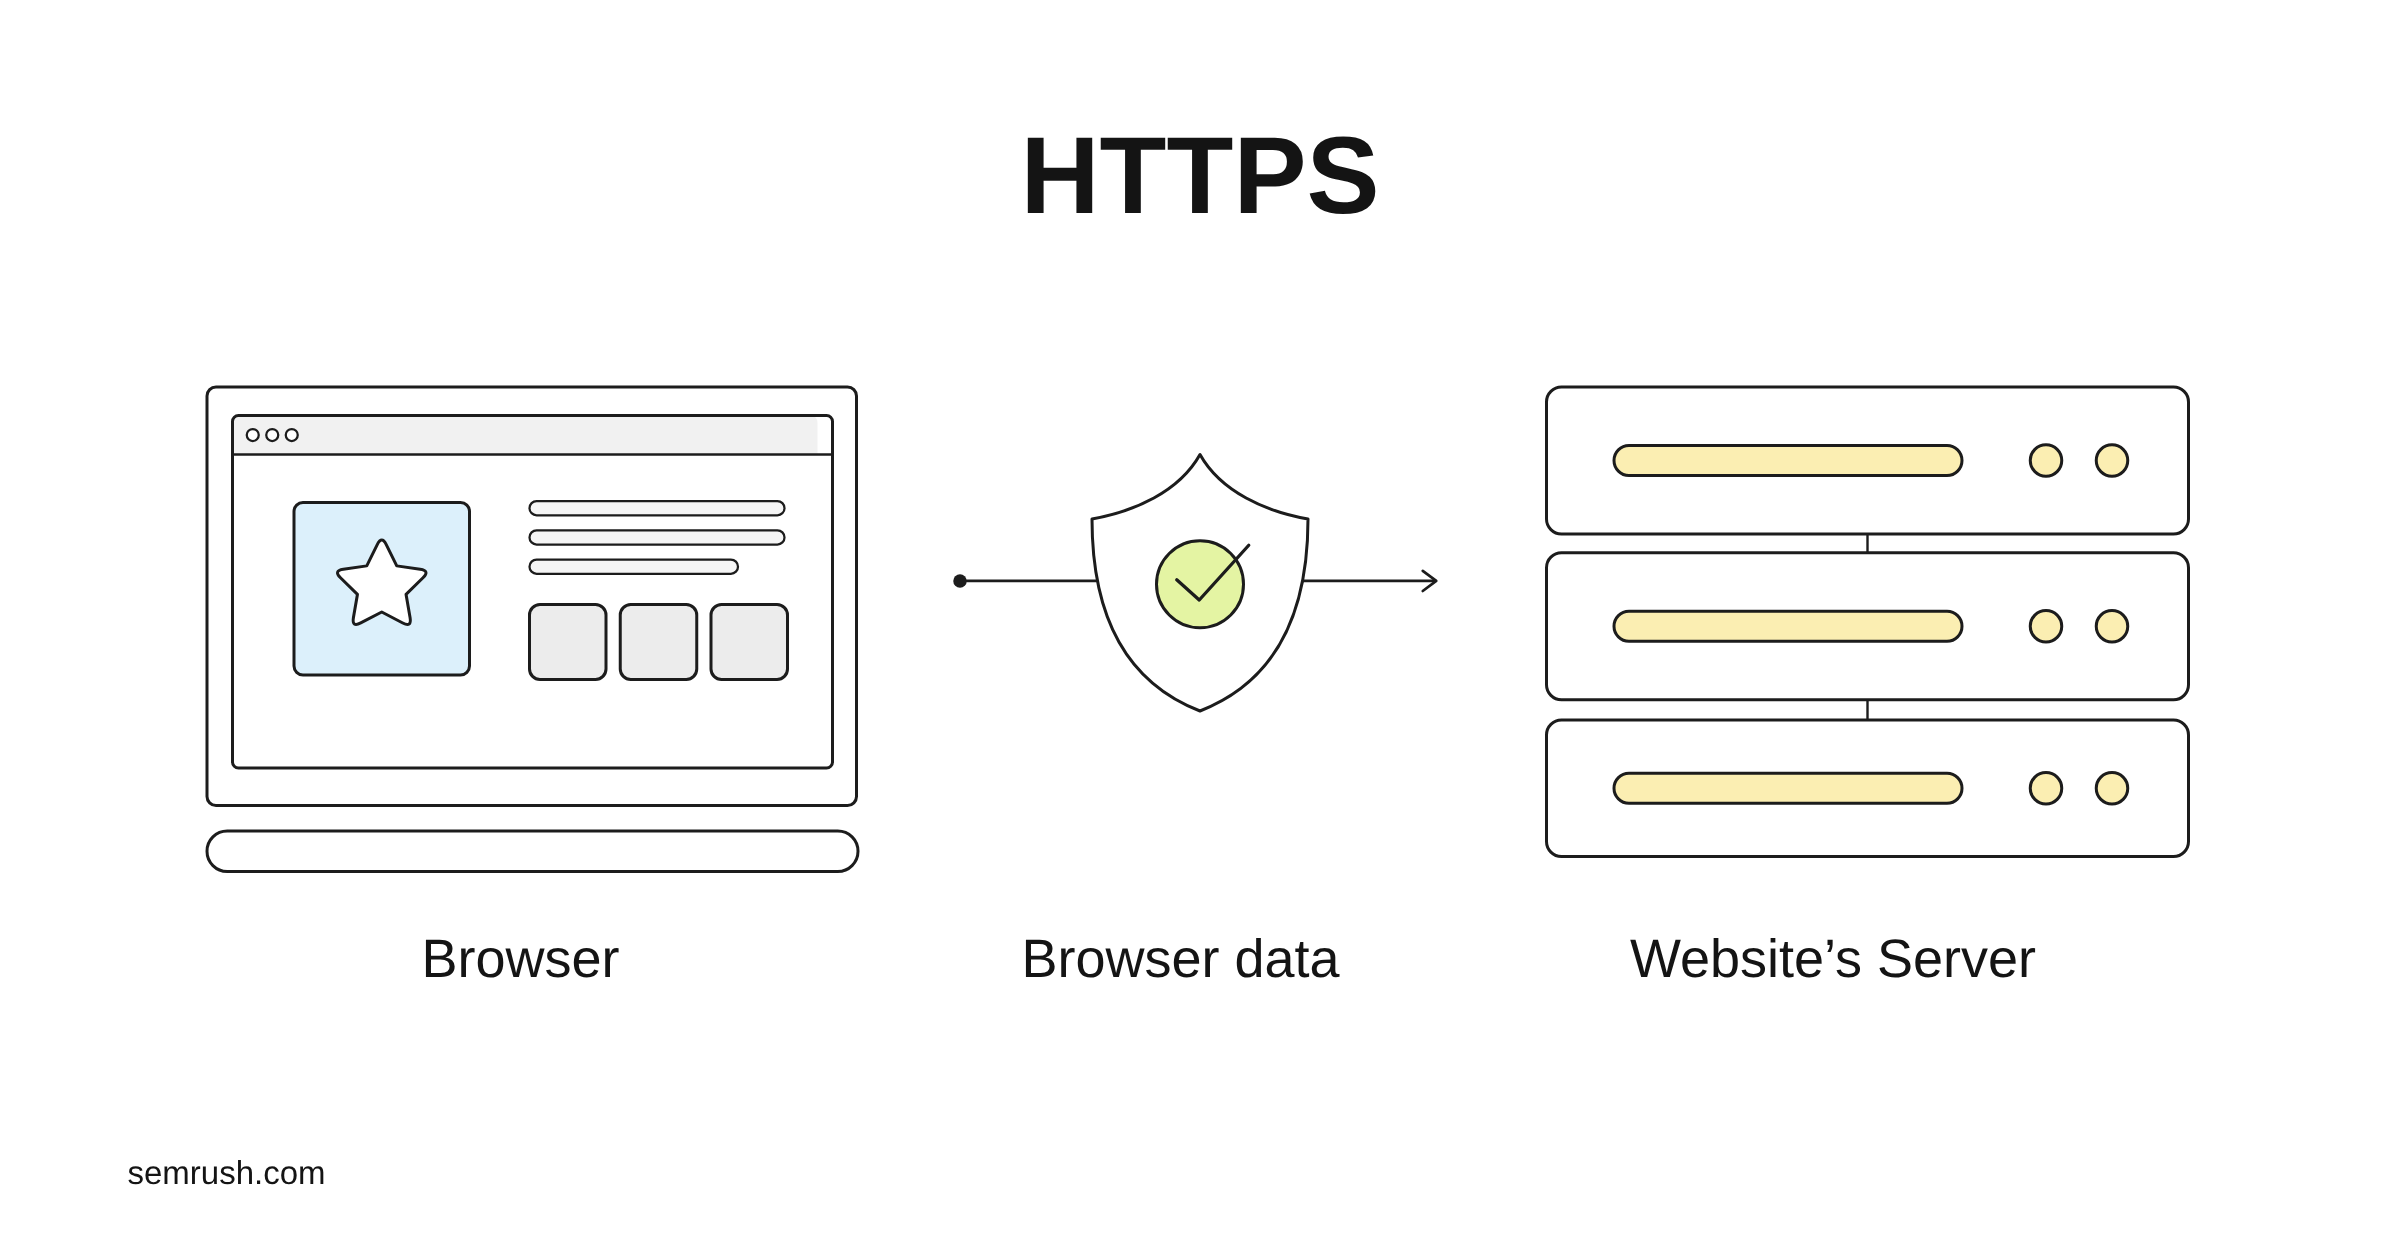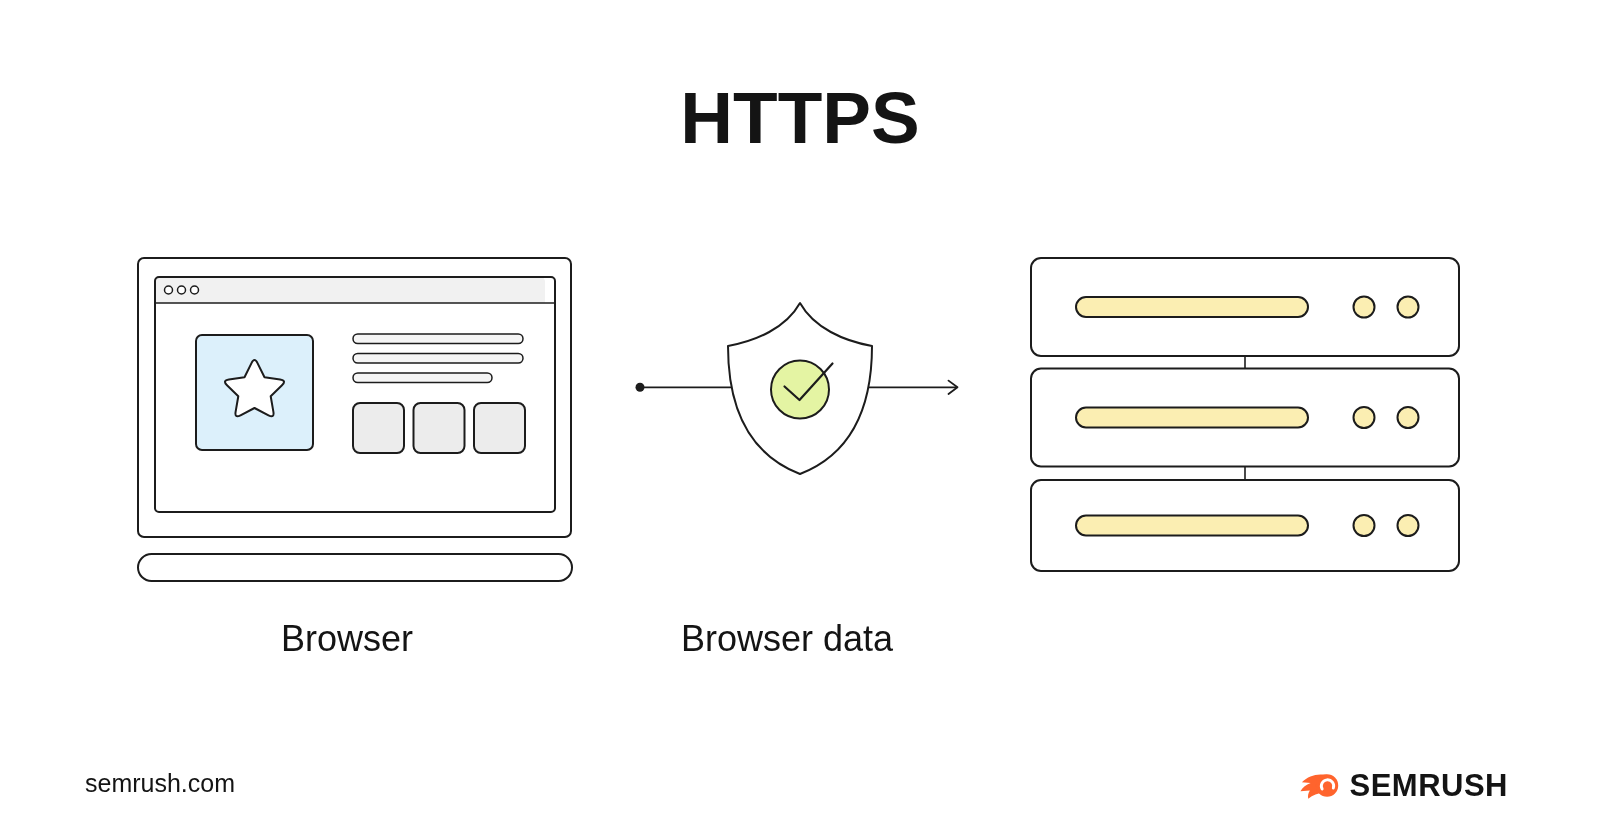--- a/index.html
+++ b/index.html
@@ -9,21 +9,21 @@
   }
   *{margin:0;padding:0;box-sizing:border-box;}
   html,body{width:1600px;height:830px;background:var(--page-bg);}
   .canvas{position:relative;width:1600px;height:830px;background:var(--page-bg);overflow:hidden;
           font-family:"Liberation Sans", sans-serif;color:var(--text-ink);}
   .title{position:absolute;top:81px;left:800px;transform:translateX(-50%);
          font-size:73px;font-weight:bold;letter-spacing:0;line-height:1;color:var(--text-ink);white-space:nowrap;}
   .art{position:absolute;left:0;top:0;width:1600px;height:830px;}
   .label{position:absolute;top:621px;transform:translateX(-50%);font-size:36px;line-height:1;
          color:var(--text-ink);white-space:nowrap;}
-  .footer-site{position:absolute;left:85px;top:771px;font-size:25px;line-height:1;color:var(--text-ink);}
+  .footer-site{position:absolute;left:85px;top:771px;font-size:22px;line-height:1;color:var(--text-ink);}
   .footer-logo{position:absolute;right:92px;top:770px;height:30px;display:flex;align-items:center;gap:9px;}
   .logo-icon{width:44px;height:29px;display:block;}
   .logo-text{font-size:31px;font-weight:bold;letter-spacing:0.5px;line-height:1;color:var(--text-ink);white-space:nowrap;}
   
   .o{fill:#fff;stroke:var(--ink);stroke-width:2;}
   .of-none{fill:none;}
   .ow-thin{stroke-width:1.5;}
   .f-blue{fill:var(--light-blue);}
   .f-yellow{fill:var(--light-yellow);}
   .f-green{fill:var(--light-green);}
@@ -98,26 +98,18 @@
         <rect x="1031" y="480" width="428" height="91" rx="10" class="o"></rect>
         <rect x="1076" y="515.5" width="232" height="20" rx="10" class="o f-yellow"></rect>
         <circle cx="1364" cy="525.5" r="10.5" class="o f-yellow"></circle>
         <circle cx="1408" cy="525.5" r="10.5" class="o f-yellow"></circle>
       </g>
     </g>
   </svg>
 
   <div class="label" style="left:347px">Browser</div>
   <div class="label" style="left:787px">Browser data</div>
+  <div class="label" style="left:1222px">Website’s Server</div>
 
   <div class="footer-site">semrush.com</div>
 
-  <div class="footer-logo">
-    <svg class="logo-icon" viewBox="0 0 48 32" aria-hidden="true">
-      <path d="M29 3.9 C20.5 3.2 12.5 6.3 6.2 12.4 L15.8 13.3 C10.8 15.3 7.2 18.2 4.6 22.3
-               L15 21.6 C13.2 24.5 12.6 27.4 13.2 30.6 C19 25.6 25.5 23.6 33.5 24.3 L34 4 Z" style="fill:var(--brand-orange)"></path>
-      <circle cx="34" cy="16" r="12.3" style="fill:var(--brand-orange)"></circle>
-      <path d="M28.6 19.9 A6.8 6.8 0 1 1 40.9 18.8" fill="none" stroke="#ffffff" stroke-width="3.2" stroke-linecap="round"></path>
-    </svg>
-    <span class="logo-text">SEMRUSH</span>
-  </div>
 
 </div>
 
 </body></html>

